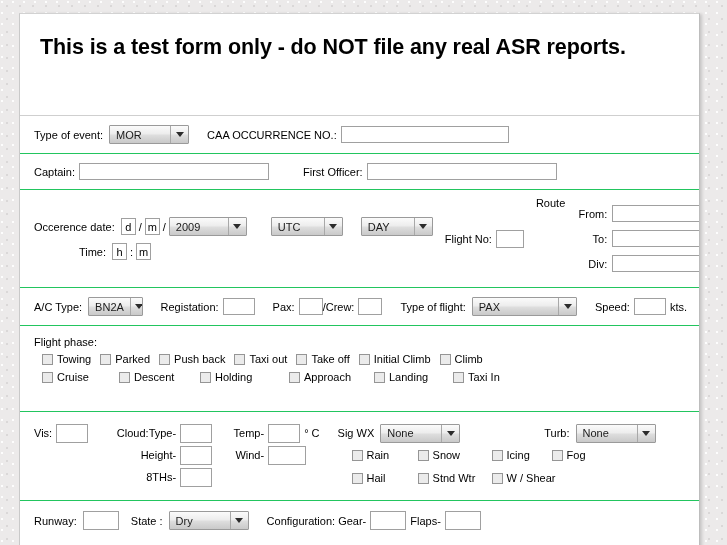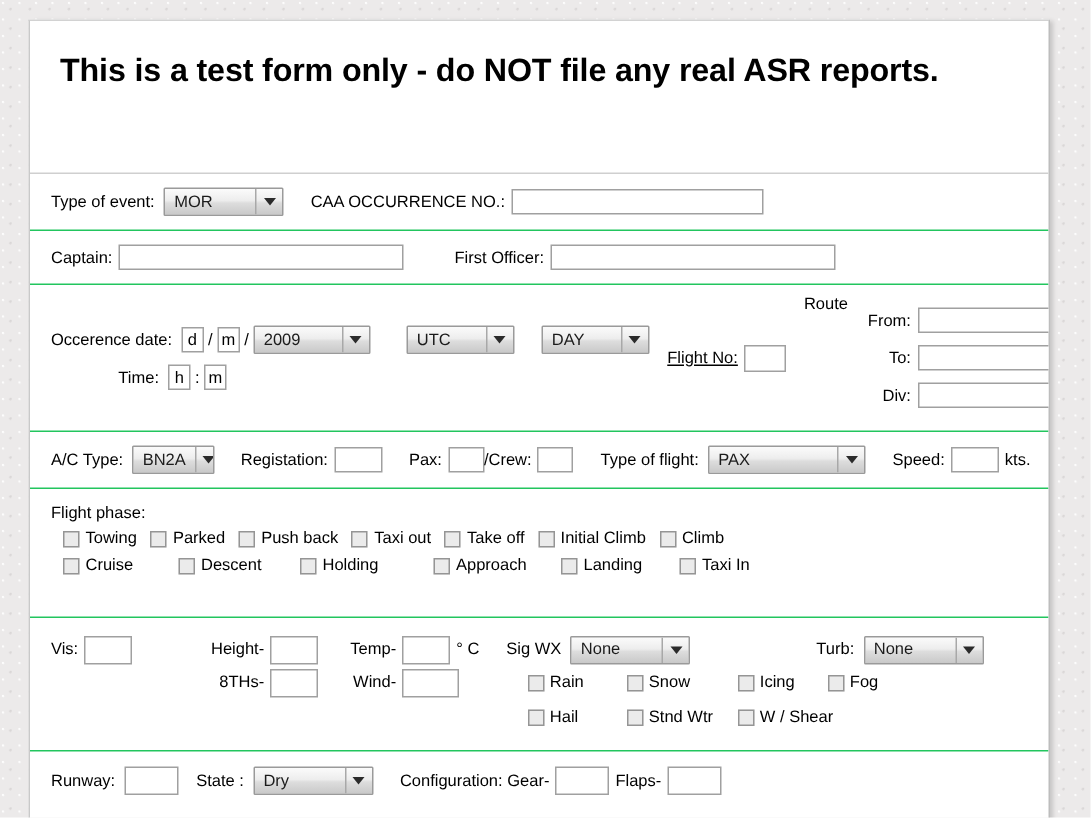--- a/index.html
+++ b/index.html
@@ -249,21 +249,21 @@
           <span class="lbl" style="width:72px;text-align:right;">Time:</span>
           <span class="sp6"></span>
           <input class="txt tiny" type="text" value="h" style="">
           <span class="lbl" style="margin:0 3px;">:</span>
           <input class="txt tiny" type="text" value="m" style="">
         </div>
       </div>
 
       <span class="sp12"></span>
 
-      <div style="display:flex;align-items:flex-start;text-decoration:underline;">
+      <div style="display:flex;align-items:flex-start;">
         <span class="lbl" style="margin-top:3px;">Flight No:</span>
         <span class="sp4"></span>
         <input class="txt w28" type="text" style="height: 18px;" value="">
       </div>
 
       <span class="sp12"></span>
 
       <div style="display:flex;align-items:flex-start;">
         <span class="lbl" style="margin-top:-4px;">Route</span>
         <span class="sp12"></span>
@@ -395,20 +395,25 @@
           <span class="lbl">Vis:</span>
           <span class="sp4"></span>
           <input class="txt w32" type="text" style="height: 19px;" value="">
         </div>
       </div>
 
       <span class="sp24"></span>
 
       <div class="wx-col">
         <div class="wx-line">
+          <span class="lbl rt" style="width:64px;">Cloud:Type-</span>
+          <span class="sp4"></span>
+          <input class="txt w32" type="text" style="height: 19px;" value="">
+        </div>
+        <div class="wx-line">
           <span class="lbl rt" style="width:64px;">Height-</span>
           <span class="sp4"></span>
           <input class="txt w32" type="text" style="height: 19px;" value="">
         </div>
         <div class="wx-line">
           <span class="lbl rt" style="width:64px;">8THs-</span>
           <span class="sp4"></span>
           <input class="txt w32" type="text" style="height: 19px;" value="">
         </div>
       </div>

